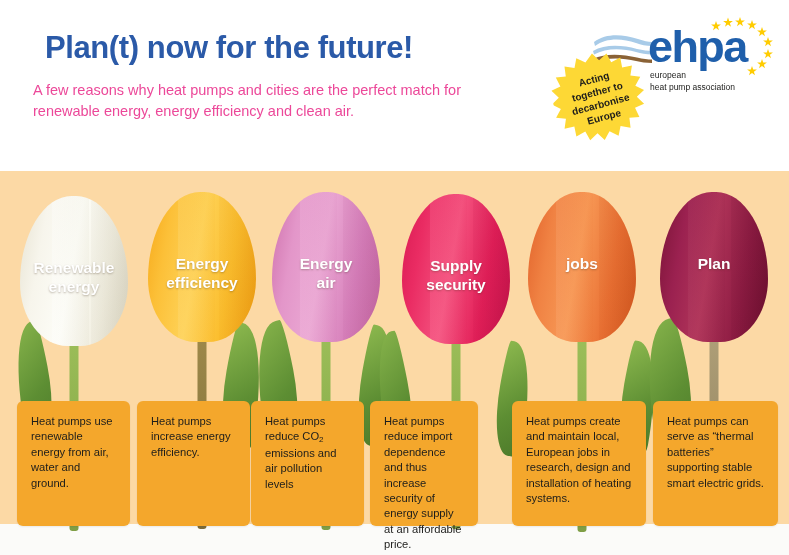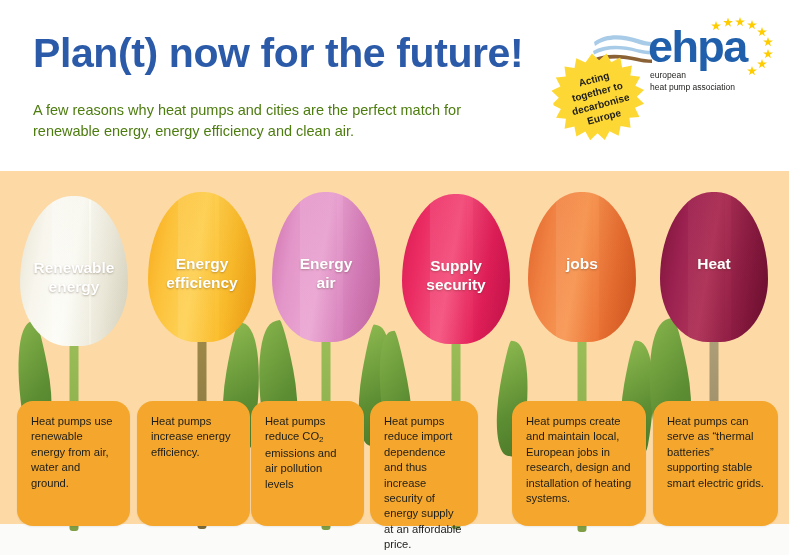--- a/index.html
+++ b/index.html
@@ -15,32 +15,31 @@
     background: #ffffff;
   }
 
   
   #header {
     position: absolute; left: 0; top: 0;
     width: 789px; height: 171px;
     background: #ffffff;
   }
   #title {
-    position: absolute; left: 33px; top: 30px;
-    font-size: 41px; font-weight: bold;
+    position: absolute; left: 45px; top: 30px;
+    font-size: 31px; font-weight: bold;
     color: #2b5aa8;
     letter-spacing: -0.4px;
     white-space: nowrap;
   }
   #subtitle {
     position: absolute; left: 33px; top: 80px;
     width: 470px;
     font-size: 14.5px; line-height: 21px;
-    color: #4d7c0f;
-    margin-top: 20px;
+    color: #ec4899;
   }
 
   
   #logo-block {
     position: absolute; left: 592px; top: 20px;
     width: 185px; height: 82px;
   }
   .logo-wave {
     position: absolute; left: 0px; top: 12px;
     width: 62px; height: 34px;
@@ -141,21 +140,21 @@
     text-shadow: 0 1px 2px rgba(70,50,30,0.35);
     z-index: 5;
   }
 
   
   .fact-box {
     position: absolute;
     top: 401px;
     height: 125px;
     background: #f4a72c;
-    border-radius: 16px;
+    border-radius: 6px;
     padding: 13px 12px 10px 14px;
     font-size: 11.2px;
     line-height: 15.4px;
     color: #1d1d1b;
     box-shadow: 0 1px 2px rgba(0,0,0,0.07);
   }
   .fact-box sub { font-size: 8px; vertical-align: baseline; position: relative; top: 2px; }
 </style>
 </head>
 <body>
@@ -280,21 +279,21 @@
   </div>
 
   <div class="tulip" style="left:660px; top:192px;">
     <div class="leaf leaf-l" style="left:-14px; top:128px; width:44px; height:130px;"></div>
     <div class="stem" style="top:134px; height:200px; background:linear-gradient(to bottom,#b0a079,#9d8e68 55%,#8c7e5c);"></div>
     <div class="bloom" style="background:linear-gradient(100deg,#7a1336 0%,#9b2150 22%,#b03459 46%,#8e1c43 74%,#6d0f2f 100%);">
       <div class="petal-shade" style="left:26%; background:linear-gradient(90deg, rgba(205,105,130,0.35), rgba(120,20,55,0.2));"></div>
       <div class="petal-shade" style="left:66%; width:34%; background:linear-gradient(90deg, rgba(110,15,48,0.3), rgba(85,8,35,0.5));"></div>
     </div>
     <div class="bloom-label">
-      <div>Heat</div>
+      <div>Plan</div>
     </div>
   </div>
 
   <div class="fact-box" style="left:17px; width:113px;">
     <span>Heat pumps use renewable energy from air, water and ground.</span>
   </div>
 
   <div class="fact-box" style="left:137px; width:113px;">
     <span>Heat pumps increase energy efficiency.</span>
   </div>

